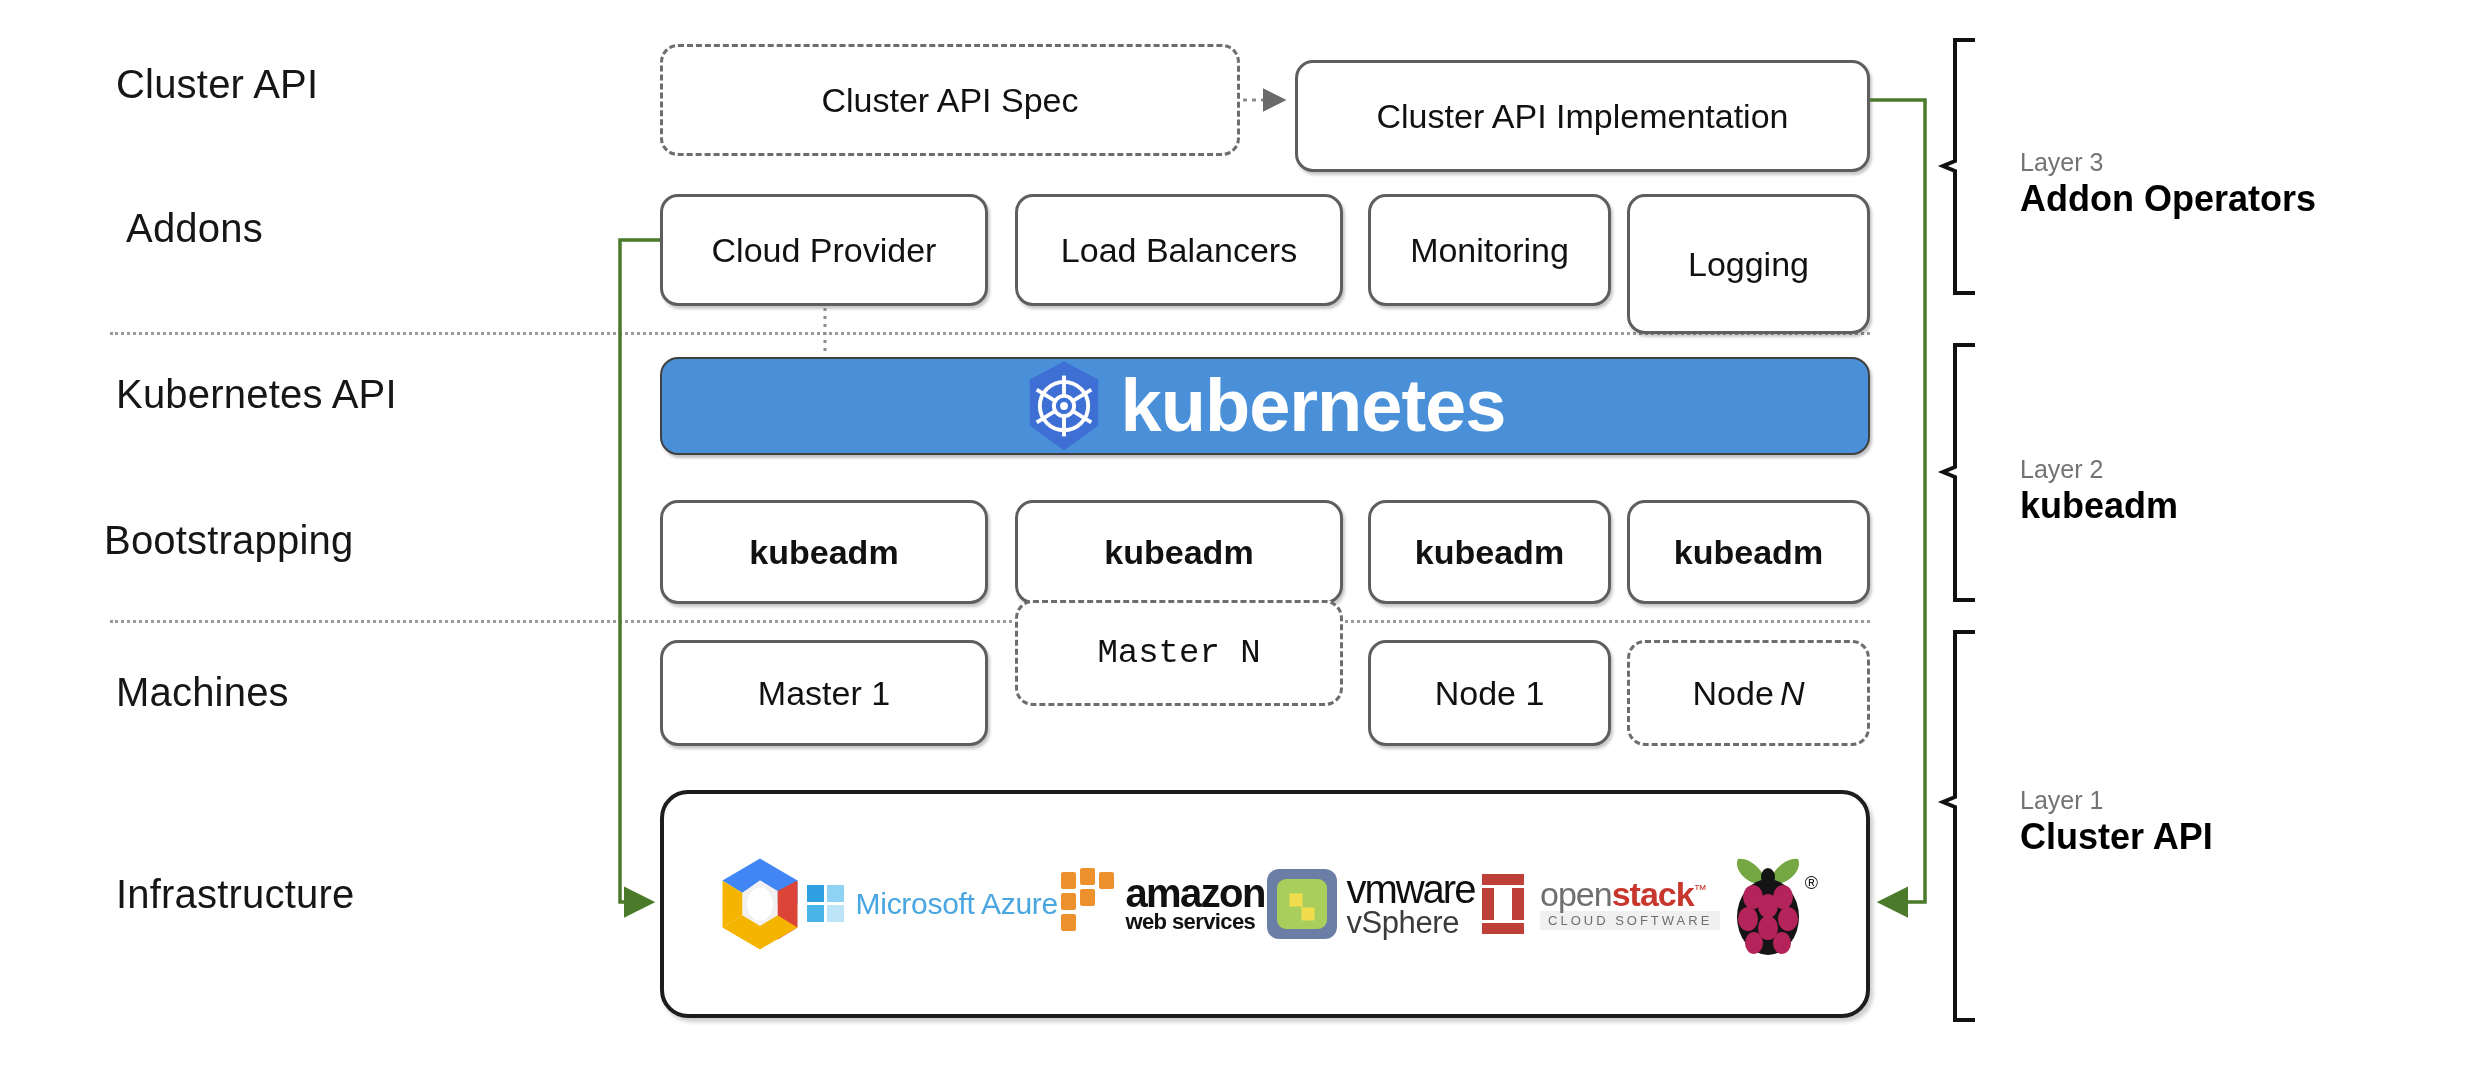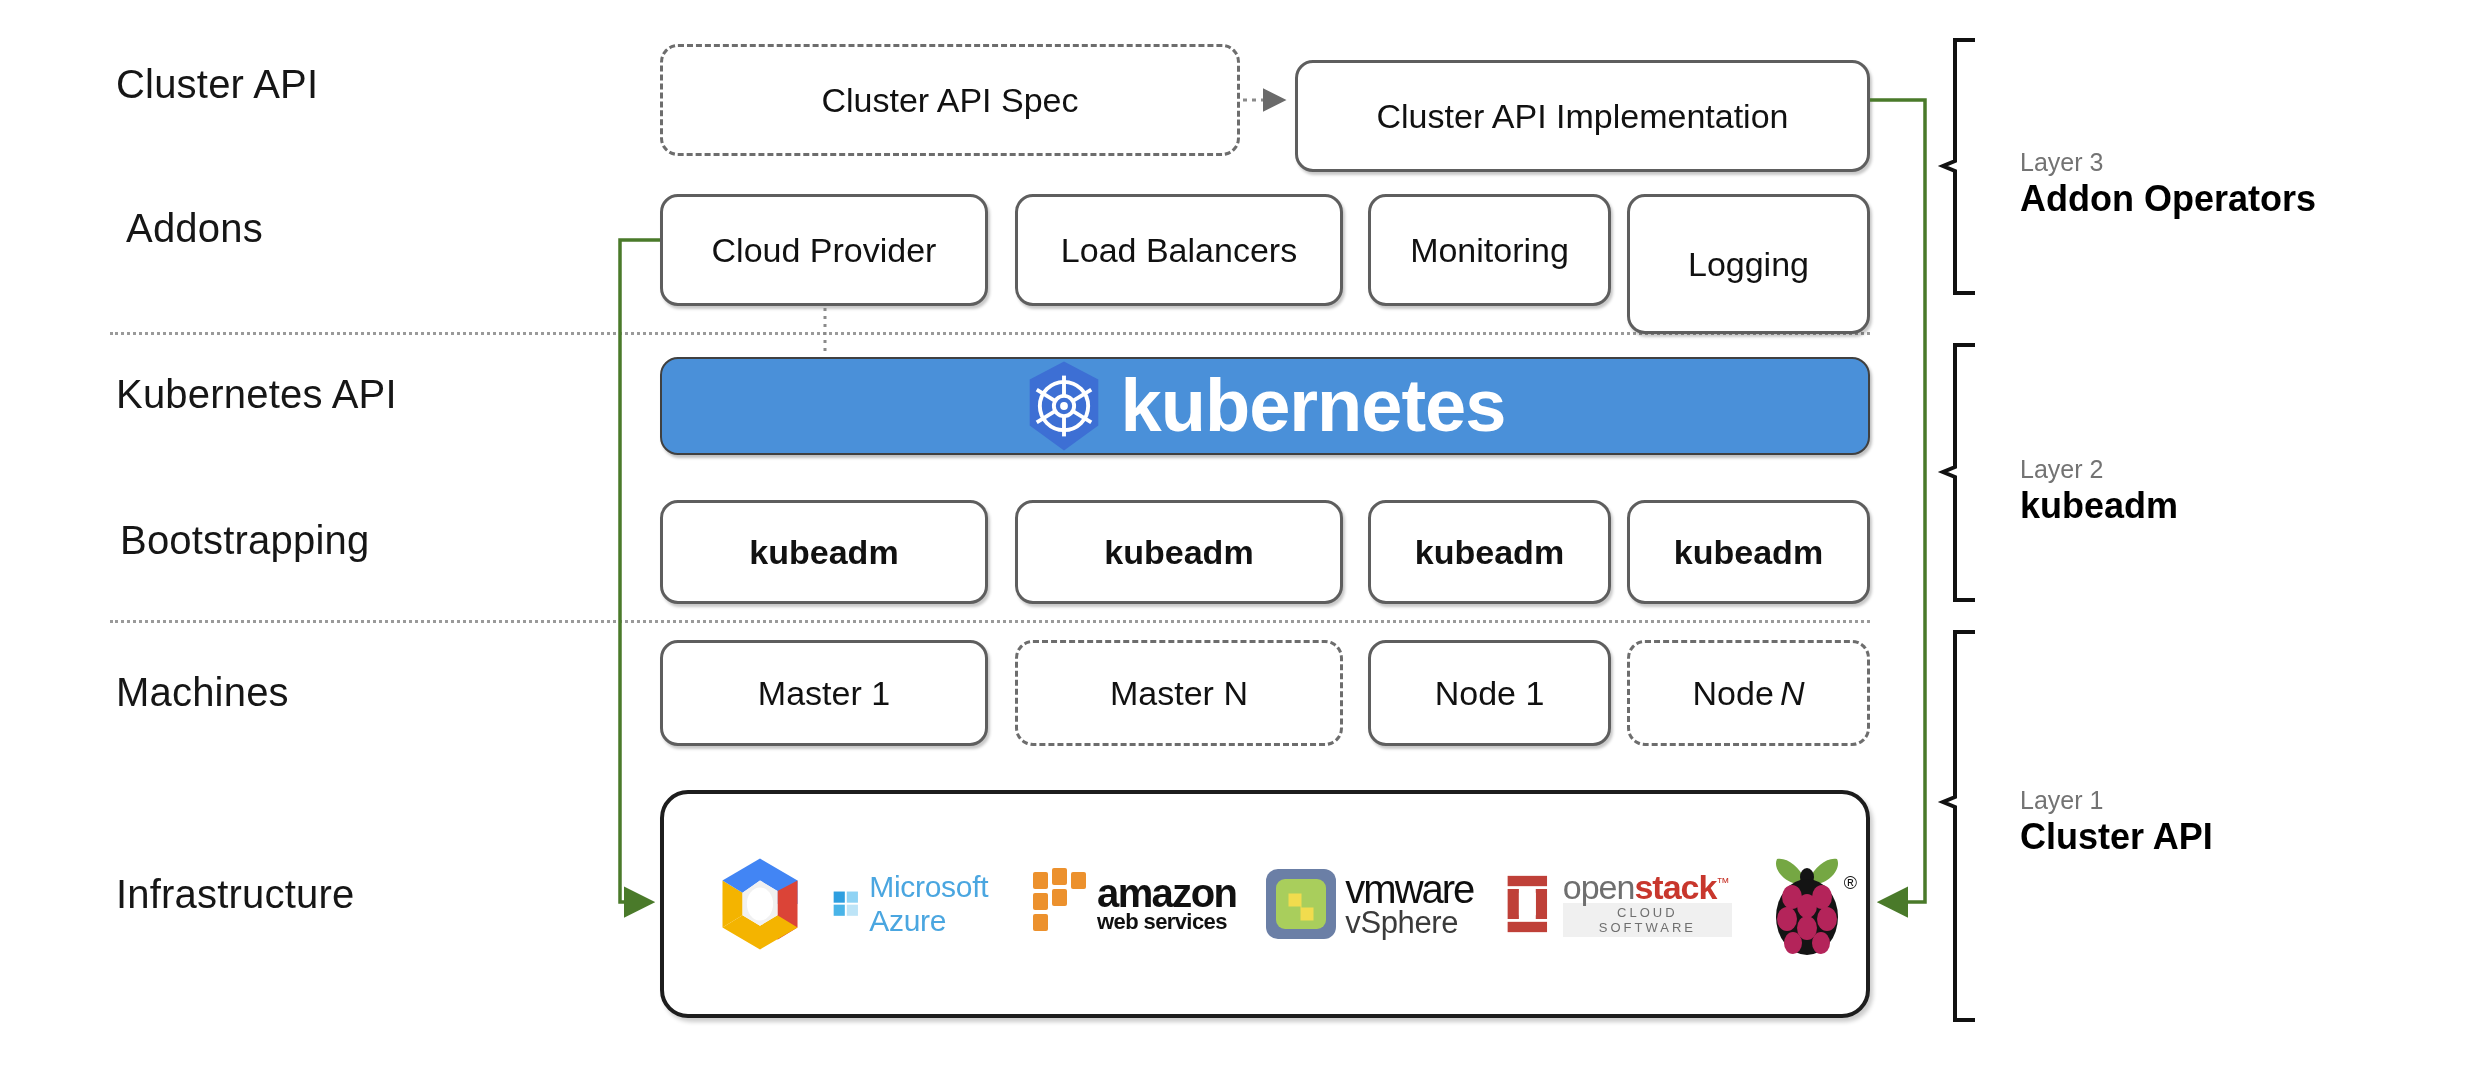--- a/index.html
+++ b/index.html
@@ -17,21 +17,21 @@
   .box.bold{font-weight:bold;}
   .box .ital{font-style:italic;padding-left:.18em;}
 
   .kube{position:absolute;box-sizing:border-box;background:#4a90d9;border:2px solid #404040;border-radius:18px;
         display:flex;align-items:center;justify-content:center;gap:18px;
         box-shadow:2px 3px 3px rgba(0,0,0,.25);}
   .kube .wordmark{font-size:74px;font-weight:bold;color:#fff;letter-spacing:-1px;line-height:1;}
 
   .infra{position:absolute;box-sizing:border-box;background:#fff;border:4px solid #1d1d1d;border-radius:28px;
          display:flex;align-items:center;justify-content:space-between;padding:0 52px;
-         box-shadow:3px 4px 4px rgba(0,0,0,.2);gap:29px;}
+         box-shadow:3px 4px 4px rgba(0,0,0,.2);}
   .logo{display:flex;align-items:center;justify-content:center;}
 
   .az-txt{font-size:30px;color:#4aa6e0;letter-spacing:-.3px;margin-left:10px;}
   .aws-w1{font-size:40px;font-weight:bold;color:#111;line-height:.92;letter-spacing:-1.6px;}
   .aws-w2{font-size:22px;font-weight:bold;color:#111;line-height:1;letter-spacing:-.6px;}
   .vm-w1{font-size:40px;font-weight:normal;color:#0f0f0f;line-height:.9;letter-spacing:-2px;}
   .vm-w2{font-size:31px;color:#3b3b3b;line-height:1;letter-spacing:-.4px;}
   .os-w1{font-size:34px;line-height:.95;letter-spacing:-1px;}
   .os-w1 .o1{color:#6f6f6f;}
   .os-w1 .o2{color:#c8372d;font-weight:bold;}
@@ -45,21 +45,21 @@
   .layer .l2{font-size:36px;font-weight:bold;color:#000;line-height:1.18;white-space:nowrap;}
 </style>
 </head>
 <body>
 
 <div id="stage">
 
   <div class="rowlabel" style="left:116px;top:62px;">Cluster API</div>
   <div class="rowlabel" style="left:126px;top:206px;">Addons</div>
   <div class="rowlabel" style="left:116px;top:372px;">Kubernetes API</div>
-  <div class="rowlabel" style="left:120px;top:518px;">Bootstrapping</div>
+  <div class="rowlabel" style="left:104px;top:518px;">Bootstrapping</div>
   <div class="rowlabel" style="left:116px;top:670px;">Machines</div>
   <div class="rowlabel" style="left:116px;top:872px;">Infrastructure</div>
 
   <div class="sep" style="left:110px;top:332px;width:1760px;"></div>
   <div class="sep" style="left:110px;top:620px;width:1760px;"></div>
 
   <div class="box dashed" style="left:660px;top:44px;width:580px;height:112px;">
     <span>Cluster API Spec</span>
   </div>
 
@@ -109,21 +109,21 @@
   <div class="box bold" style="left:1368px;top:500px;width:243px;height:104px;">
     <span>kubeadm</span>
   </div>
   <div class="box bold" style="left:1627px;top:500px;width:243px;height:104px;">
     <span>kubeadm</span>
   </div>
 
   <div class="box" style="left:660px;top:640px;width:328px;height:106px;">
     <span>Master 1</span>
   </div>
-  <div class="box dashed" style="left:1015px;top:640px;width:328px;height:106px;">
+  <div class="box dashed" style="left:1015px;top:600px;width:328px;height:106px;font-family:Liberation Mono, monospace;">
     <span>Master N</span>
   </div>
   <div class="box" style="left:1368px;top:640px;width:243px;height:106px;">
     <span>Node 1</span>
   </div>
   <div class="box dashed" style="left:1627px;top:640px;width:243px;height:106px;">
     <span>Node</span>
       <span class="ital">N</span>
   </div>
 

